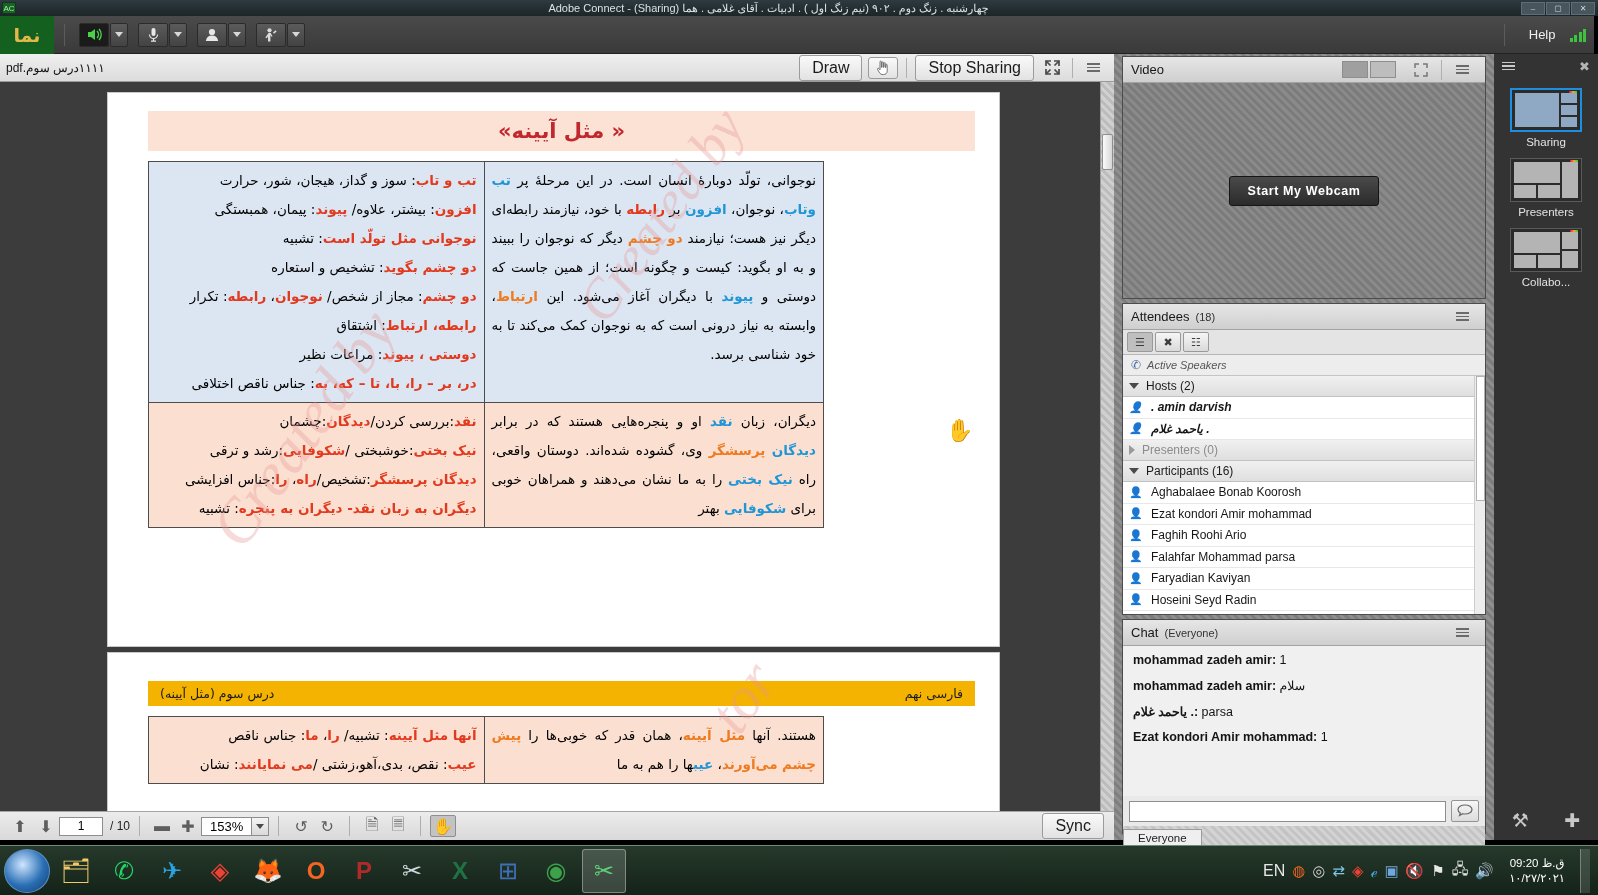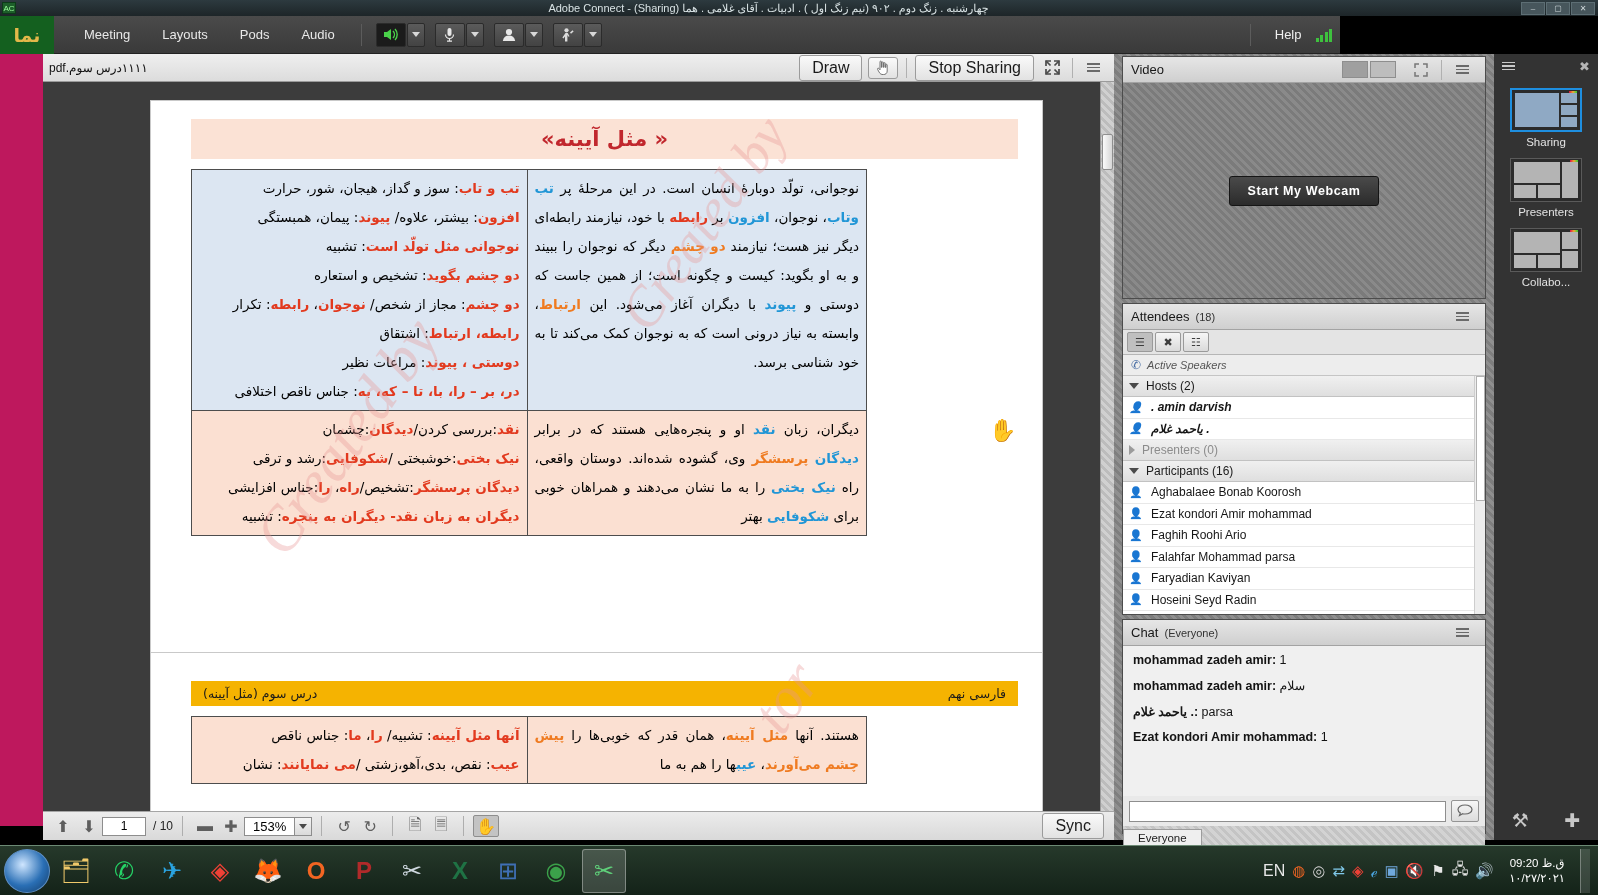--- a/index.html
+++ b/index.html
@@ -24,21 +24,21 @@
   .titlebar .tb-text{
     flex:1; text-align:center; color:#d8e2e4; font-size:11px;
     white-space:nowrap; overflow:hidden; direction:rtl;
   }
   .tb-btns{display:flex;gap:1px;margin-right:3px;}
   .tb-btns div{width:24px;height:13px;background:#47565c;border:1px solid #5d6e74;
     color:#cfd8da;font-size:8px;text-align:center;line-height:12px;}
 
   
   .acbar{
-    position:absolute; left:0; top:16px; width:1340px; height:38px;
+    position:absolute; left:0; top:16px; width:1594px; height:38px;
     background:linear-gradient(to bottom,#4a4a4a,#3a3a3a);
     border-bottom:1px solid #222;
     display:flex; align-items:center;
   }
   .ac-logo{
     width:54px;height:38px;background:#14601f;color:#e3b84a;
     font-size:19px;font-weight:bold;text-align:center;line-height:38px;
     font-family:"DejaVu Sans", sans-serif; letter-spacing:-1px;
   }
   .ac-menu{display:flex;align-items:center;margin-left:14px;}
@@ -60,21 +60,21 @@
   }
   .caret{width:0;height:0;border-left:4px solid transparent;border-right:4px solid transparent;
     border-top:5px solid #d8d8d8;}
   .ac-right{margin-left:auto;display:flex;align-items:center;padding-right:8px;}
   .ac-right .help{color:#efefef;font-size:13px;padding:0 14px;}
   .bars{display:flex;align-items:flex-end;gap:1.5px;height:14px;}
   .bars i{display:block;width:3px;background:#3ec13e;}
 
   
   .share-pod{
-    position:absolute;left:0;top:54px;width:1114px;height:772px;background:#be185d;padding-left:43px;
+    position:absolute;left:0;top:54px;width:1114px;height:772px;background:#be185d;
   }
   .share-head{
     height:28px;background:linear-gradient(to bottom,#efefef,#dcdcdc);
     border-bottom:1px solid #9a9a9a;display:flex;align-items:center;padding:0 6px;
   }
   .share-file{font-size:12px;color:#111;direction:rtl;}
   .share-head .hspace{flex:1;}
   .btn{
     background:linear-gradient(to bottom,#fafafa,#e2e2e2);
     border:1px solid #9b9b9b;border-radius:3px;
@@ -88,21 +88,21 @@
   .vsep{width:1px;height:20px;background:#b0b0b0;margin:0 5px;}
   .plainicon{width:24px;height:22px;display:flex;align-items:center;justify-content:center;
     color:#444;margin:0 3px;}
 
   .doc-area{
     position:relative;height:729px;background:#3c3c3c;overflow:hidden;
   }
   .doc-page{
     position:absolute;background:#fff;left:107px;width:893px;
   }
-  #page1{top:18px;height:555px;border:1px solid #c9c9c9;}
+  #page1{top:10px;height:555px;border:1px solid #c9c9c9;}
   #page2{top:570px;height:200px;border:1px solid #c9c9c9;}
 
   .doc-inner{position:absolute;left:40px;right:24px;top:18px;}
   .title-band{
     background:#fbe2d5;text-align:center;padding:8px 0;
     font-size:21px;font-weight:bold;color:#c1272d;direction:rtl;
     font-family:"DejaVu Sans", sans-serif;
   }
   table.lessonTbl{border-collapse:collapse;width:676px;margin-top:10px;direction:rtl;}
   table.lessonTbl td{
@@ -265,26 +265,20 @@
     <div class="tb-text">چهارشنبه . زنگ دوم . ۹۰۲ (نیم زنگ اول ) . ادبیات . آقای غلامی . هما (Sharing) - Adobe Connect</div>
     <div class="tb-btns">
       <div>–</div>
       <div>▢</div>
       <div>✕</div>
     </div>
   </div>
 
   <div class="acbar">
     <div class="ac-logo">نما</div>
-    <div class="ac-menu">
-      <span>Meeting</span>
-      <span>Layouts</span>
-      <span>Pods</span>
-      <span>Audio</span>
-    </div>
     <div class="ac-sep"></div>
     <div class="av-group">
       <div class="av-btn active">
         <svg width="17" height="15" viewBox="0 0 17 15">
             <path d="M2 5h3l4-3v11L5 10H2z" fill="#4ad14a"></path>
             <path d="M11 4a5 5 0 010 7M13 2a8 8 0 010 11" stroke="#4ad14a" stroke-width="1.4" fill="none"></path>
           </svg>
       </div>
       <div class="av-arrow">
           <div class="caret"></div>

